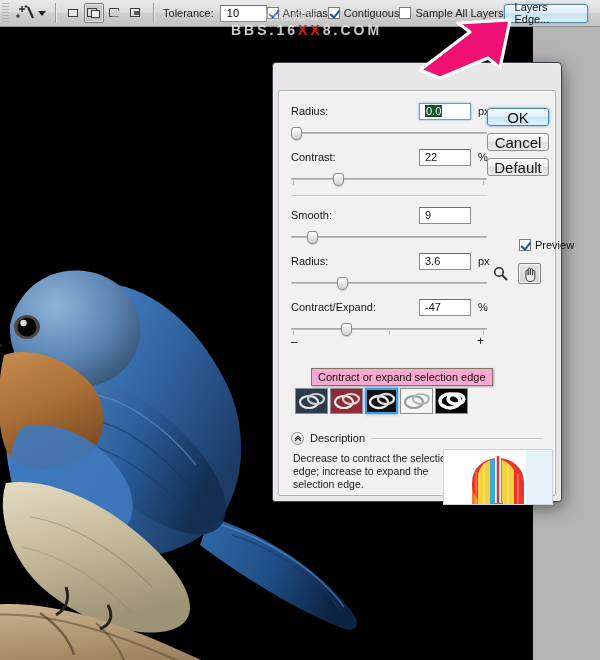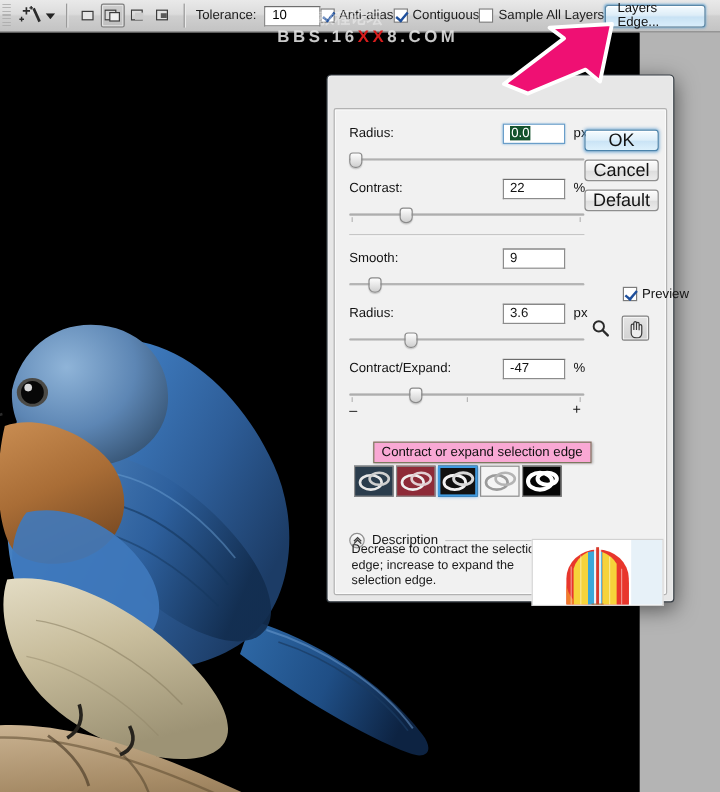--- a/index.html
+++ b/index.html
@@ -143,21 +143,21 @@
   .ring-svg{ position:absolute; left:50%; top:50%; transform:translate(-50%,-50%);}
 
   
   #tooltip{
     position:absolute; left:32px; top:277px; padding:2px 6px; font-size:11px;
     background:#f9a8d4; border:1px solid #7a7a5e; color:#101010; white-space:nowrap;
     box-shadow:1px 1px 2px rgba(0,0,0,.28);
   }
 
   
-  #desc-head{ position:absolute; left:12px; top:352px; right:12px; height:14px;
+  #desc-head{ position:absolute; left:12px; top:340px; right:12px; height:14px;
     display:flex; align-items:center; gap:6px;}
   .disc{ width:13px; height:13px; border-radius:50%;
     background:linear-gradient(to bottom,#fdfdfd,#dedede); border:1px solid #909090;
     display:flex; align-items:center; justify-content:center; font-size:8px; color:#333;}
   #desc-head .dh-line{ flex:1; height:1px; background:#c3c3c3; box-shadow:0 1px 0 #fbfbfb;}
   #desc-text{ position:absolute; left:14px; top:361px; width:160px; font-size:10.5px;
     line-height:13px; color:#1a1a1a;}
   #desc-img{ position:absolute; left:164px; top:358px; width:110px; height:56px;
     background:#fff; border:1px solid #d2d2d2; overflow:hidden;}
 

